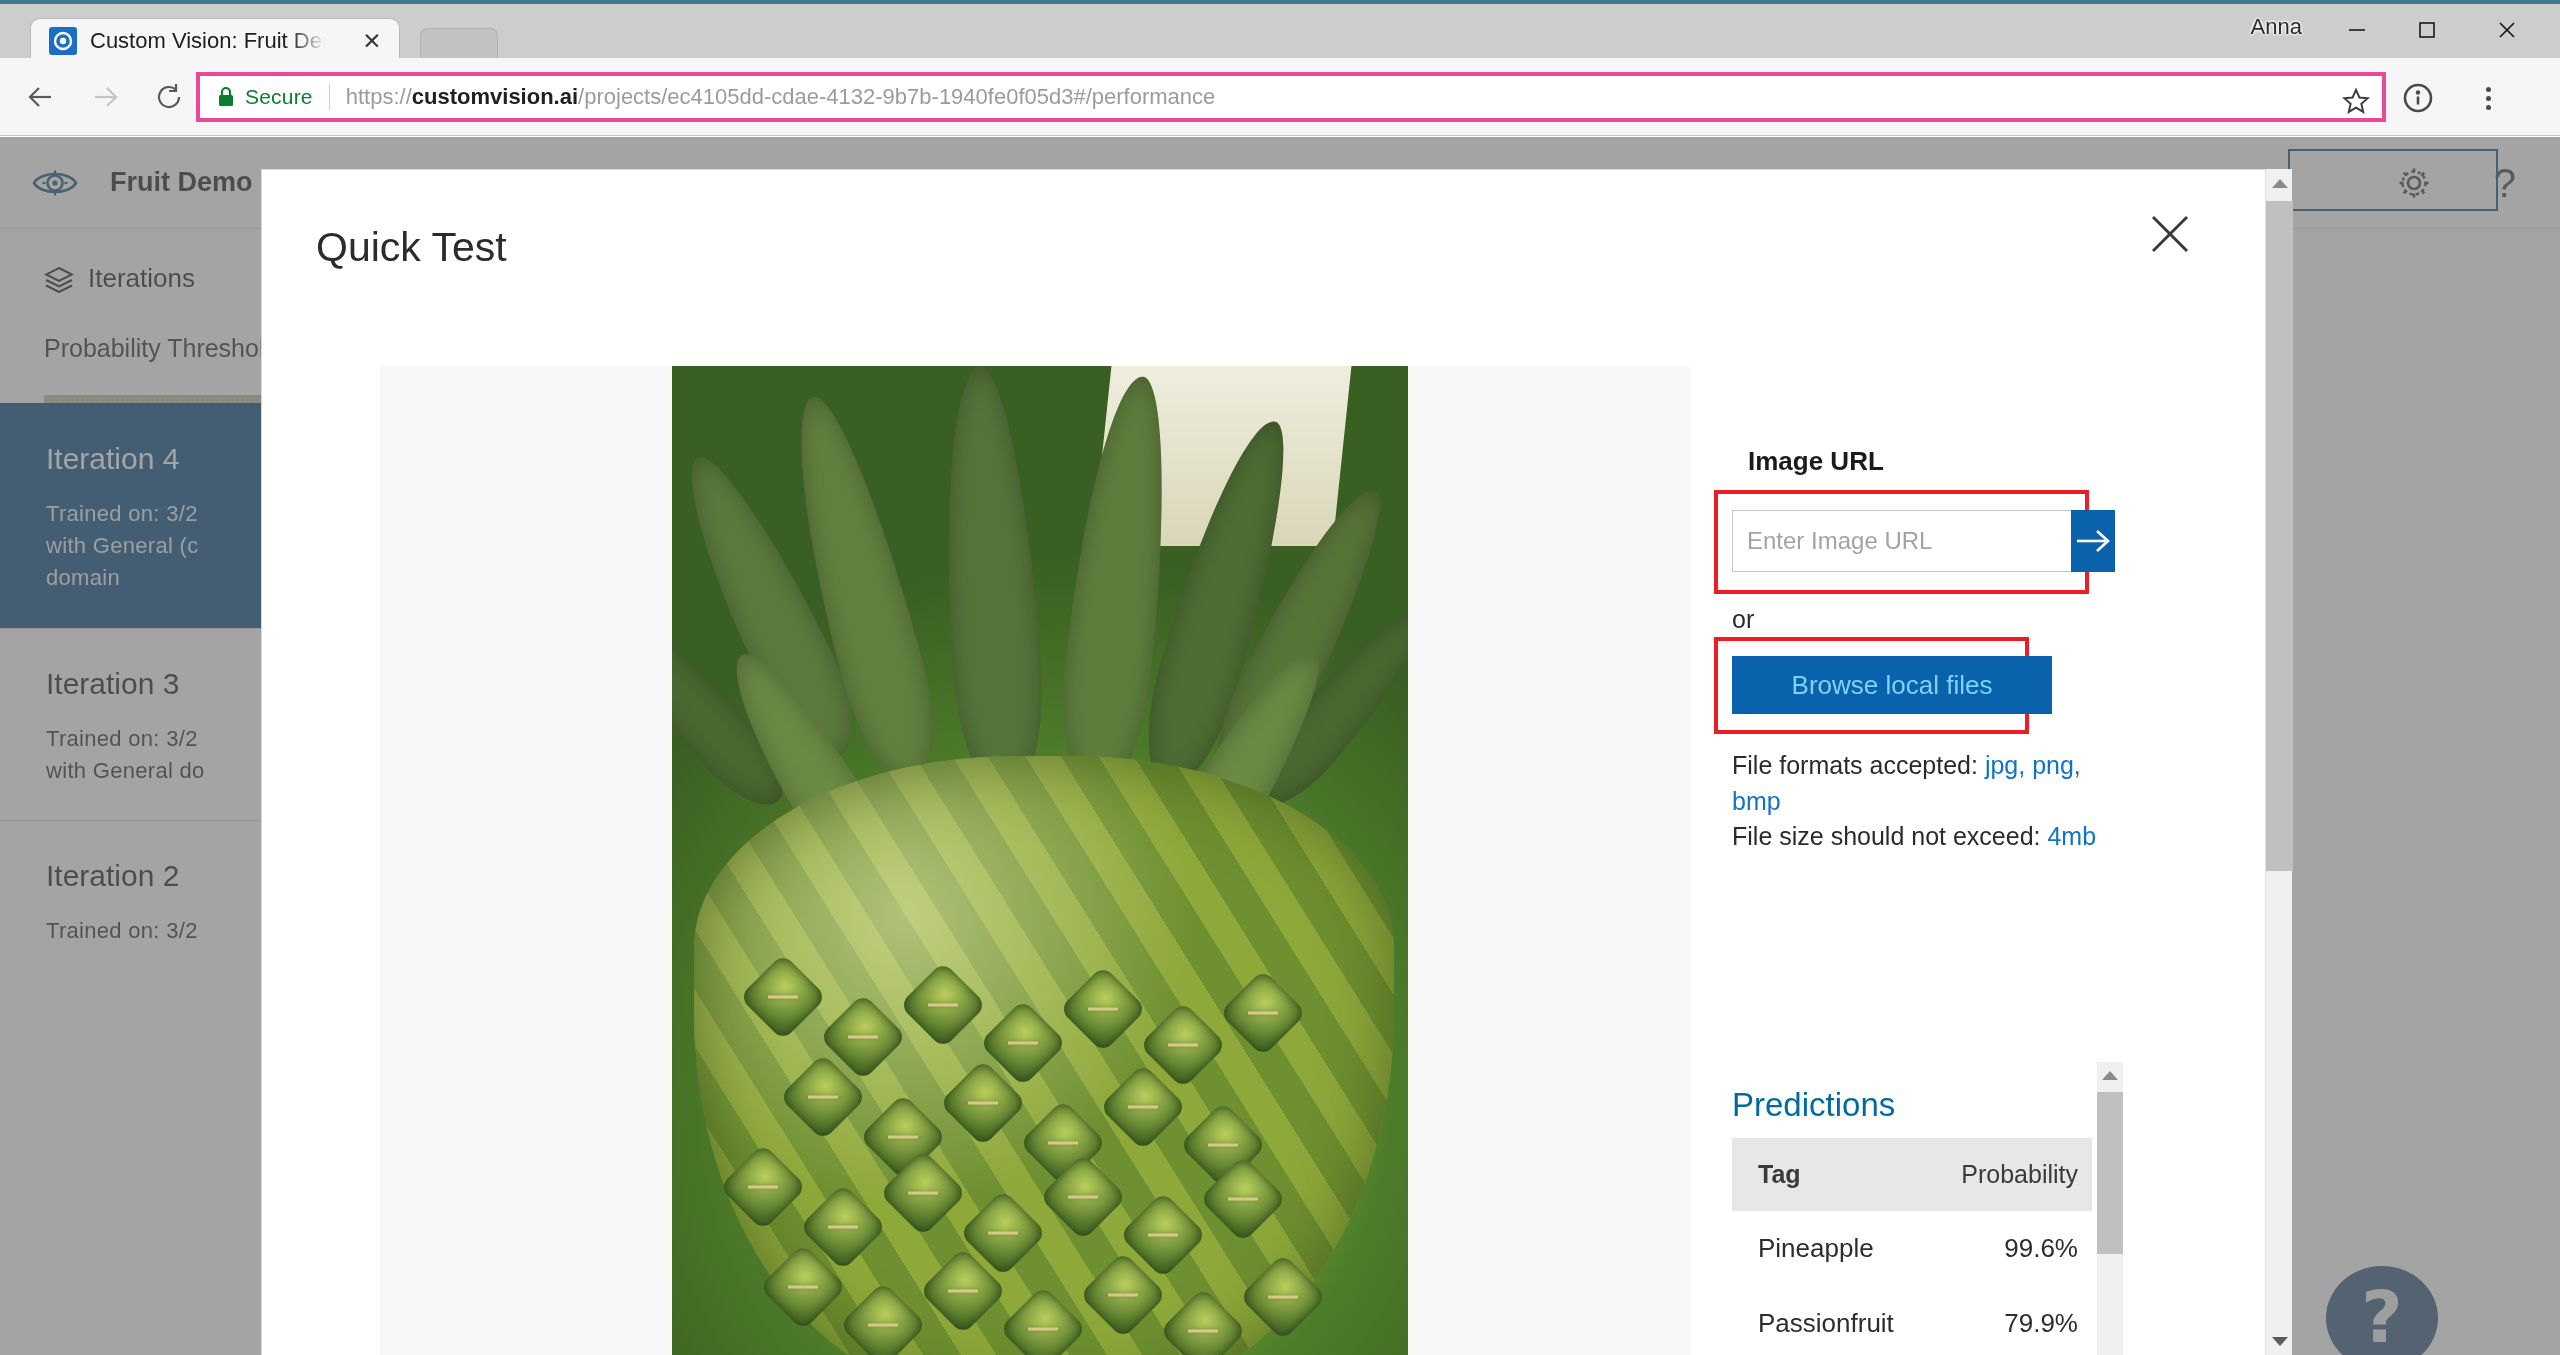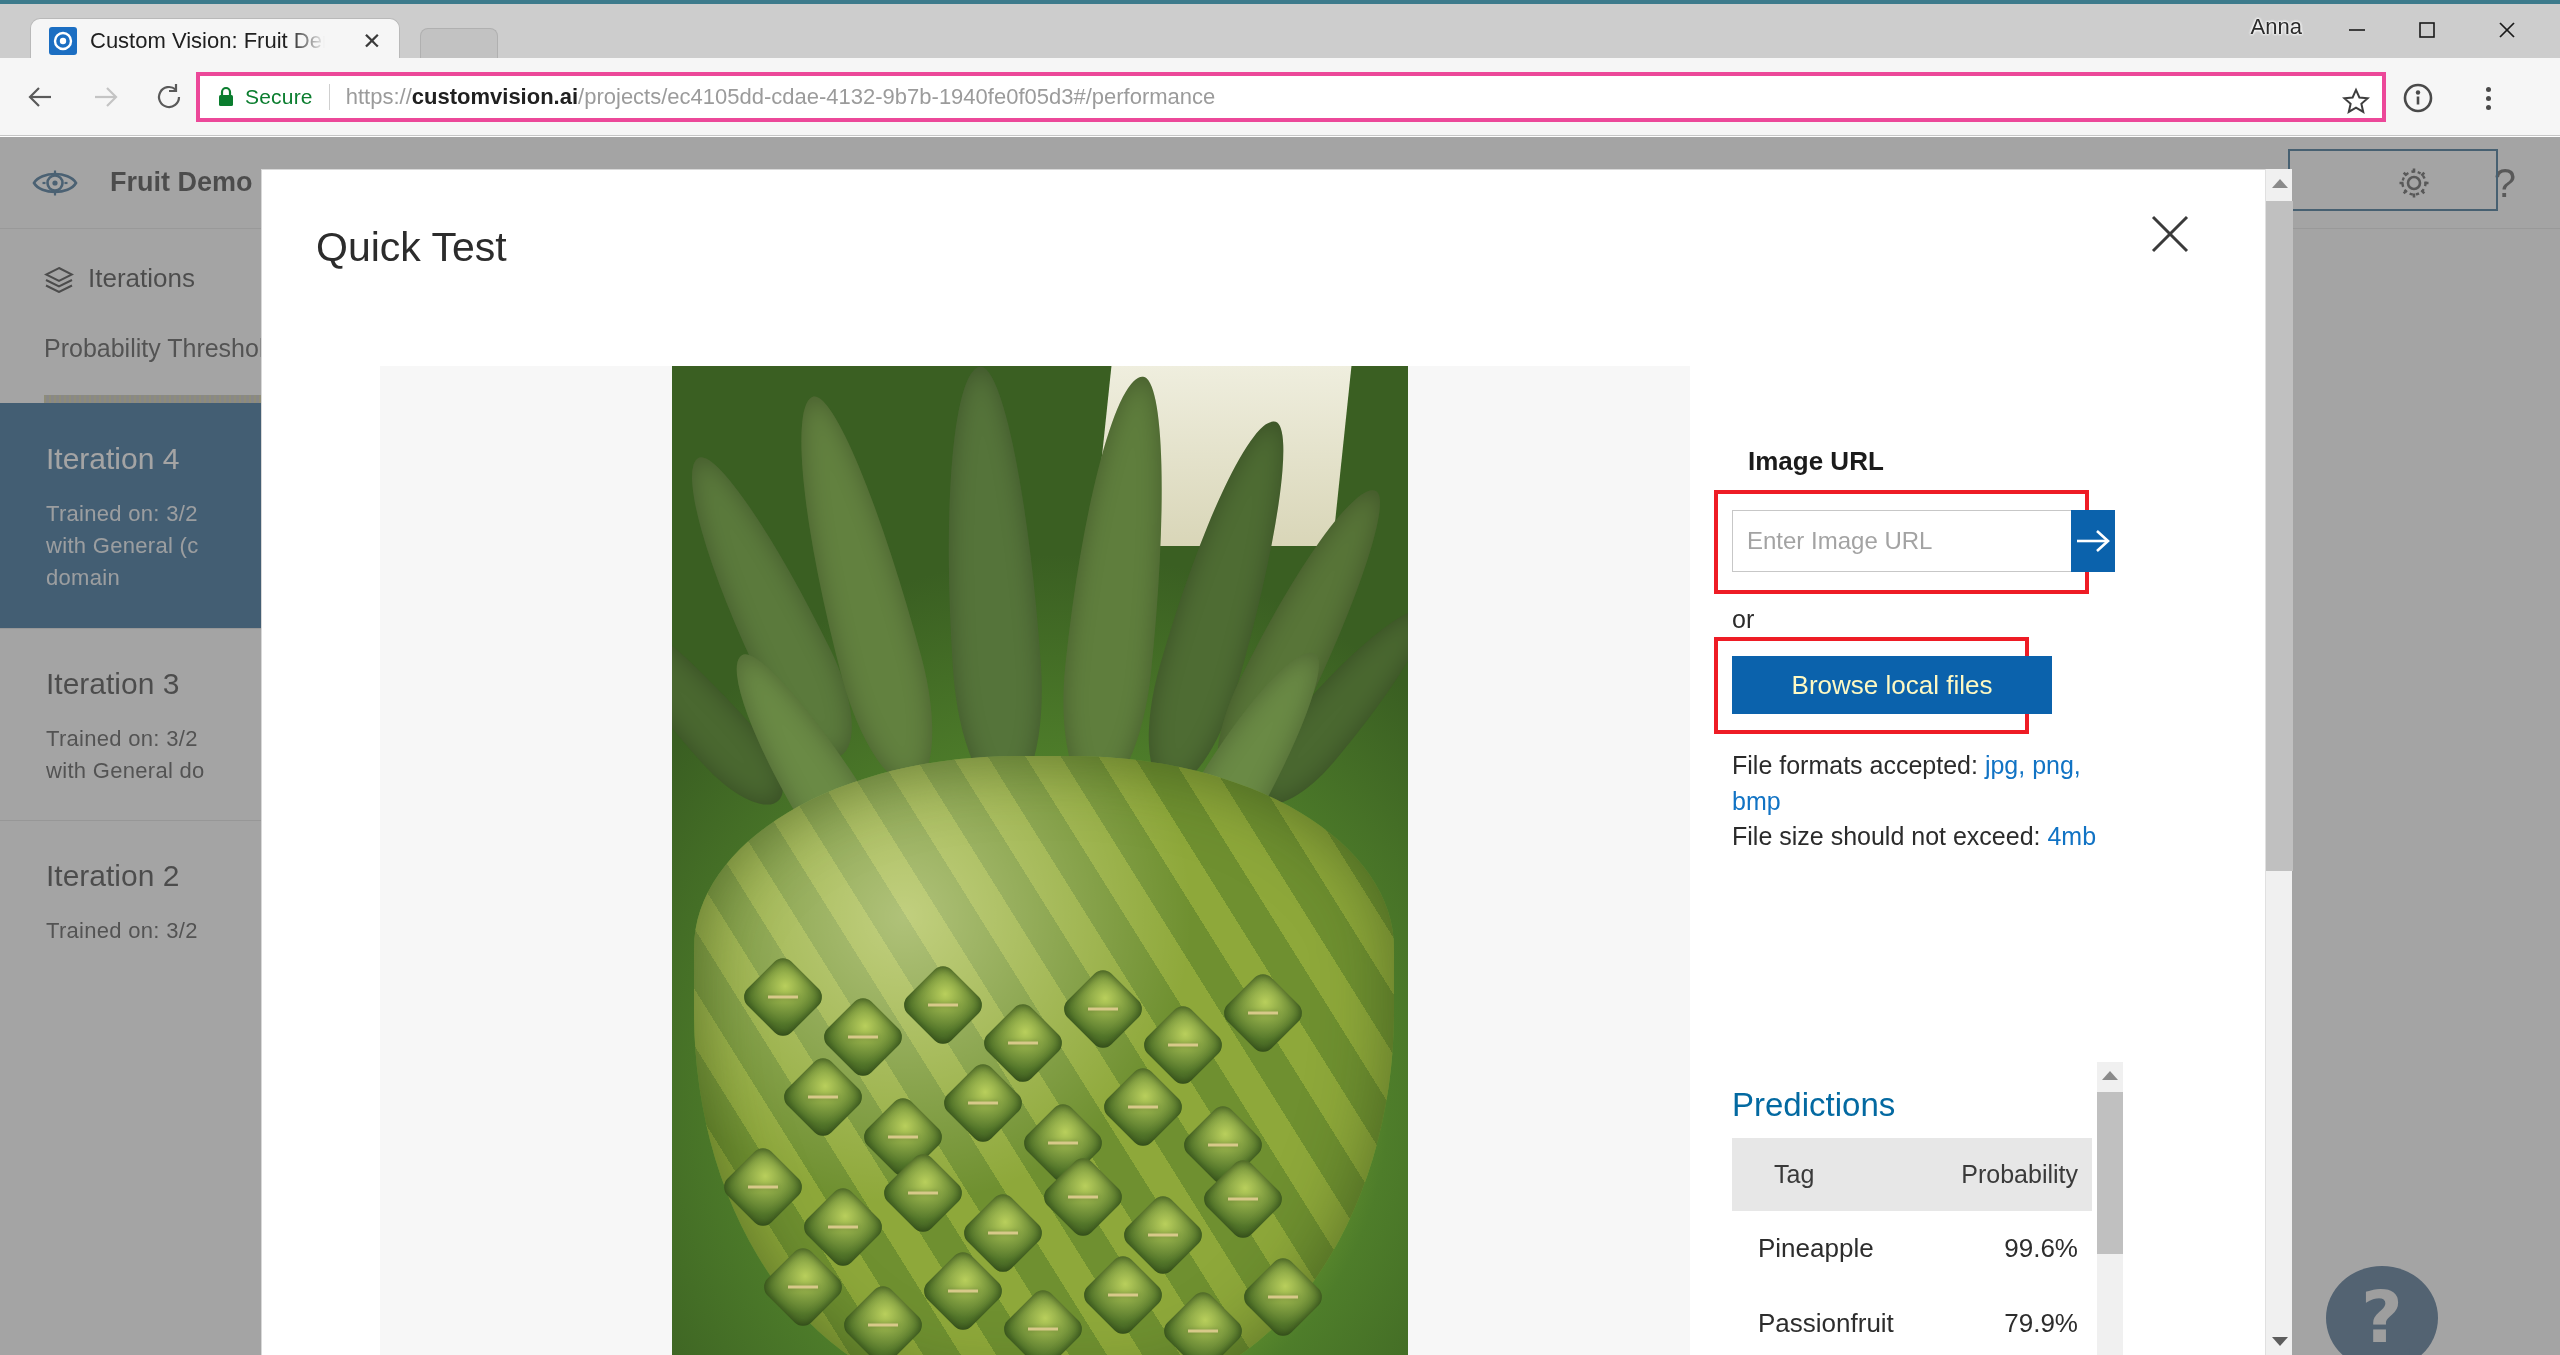--- a/index.html
+++ b/index.html
@@ -280,21 +280,21 @@
     position: absolute; left: 1470px; top: 435px;
     font-size: 25px; color: #2b2b2b;
   }
   #browse-highlight {
     position: absolute; left: 1452px; top: 467px;
     width: 315px; height: 97px; border: 4px solid #ee1c25;
   }
   #browse-btn {
     position: absolute; left: 1470px; top: 486px;
     width: 320px; height: 58px;
-    background: #0b62ac; color: #fef9c3; border: none;
+    background: #0b62ac; color: #7dd3fc; border: none;
     font-family: "Liberation Sans", sans-serif; font-size: 26px; cursor: pointer;
   }
 
   #file-info {
     position: absolute; left: 1470px; top: 578px; width: 400px;
     font-size: 25px; line-height: 1.42; color: #2b2b2b;
   }
   #file-info .lnk { color: #1173c4; }
 
   #lbl-predictions {
@@ -302,21 +302,21 @@
     font-size: 33px; color: #0369a1;
   }
   #pred-table {
     position: absolute; left: 1470px; top: 968px;
     width: 360px; border-collapse: collapse;
   }
   #pred-table th {
     background: #e7e7e7; font-weight: normal; font-size: 25px; color: #3a3a3a;
     padding: 22px 0 22px 0; text-align: left;
   }
-  #pred-table th:first-child { padding-left: 42px; }
+  #pred-table th:first-child { padding-left: 26px; font-weight: bold; }
   #pred-table th:last-child  { text-align: right; padding-right: 14px; }
   #pred-table td {
     font-size: 26px; color: #2d2d2d; padding: 22px 0;
   }
   #pred-table td:first-child { padding-left: 26px; }
   #pred-table td:last-child  { text-align: right; padding-right: 14px; }
 
   #pred-scroll {
     position: absolute; left: 1835px; top: 892px; width: 26px; height: 352px;
     background: #f0f0f0;

